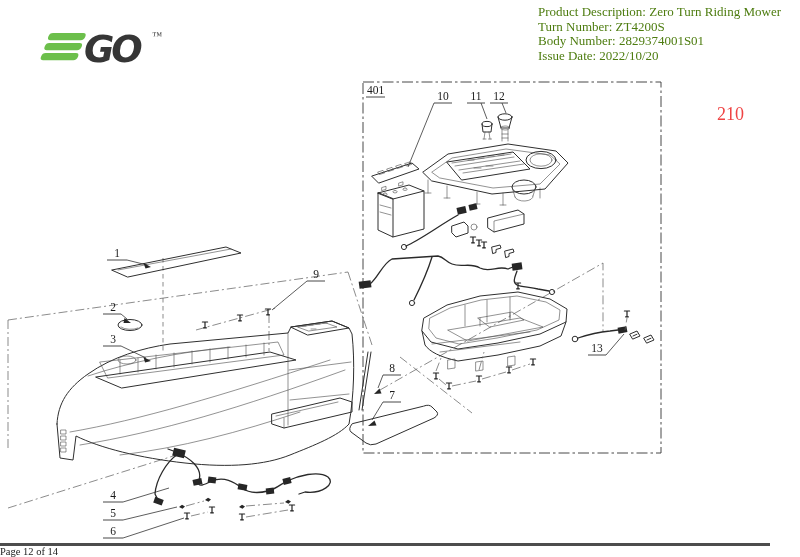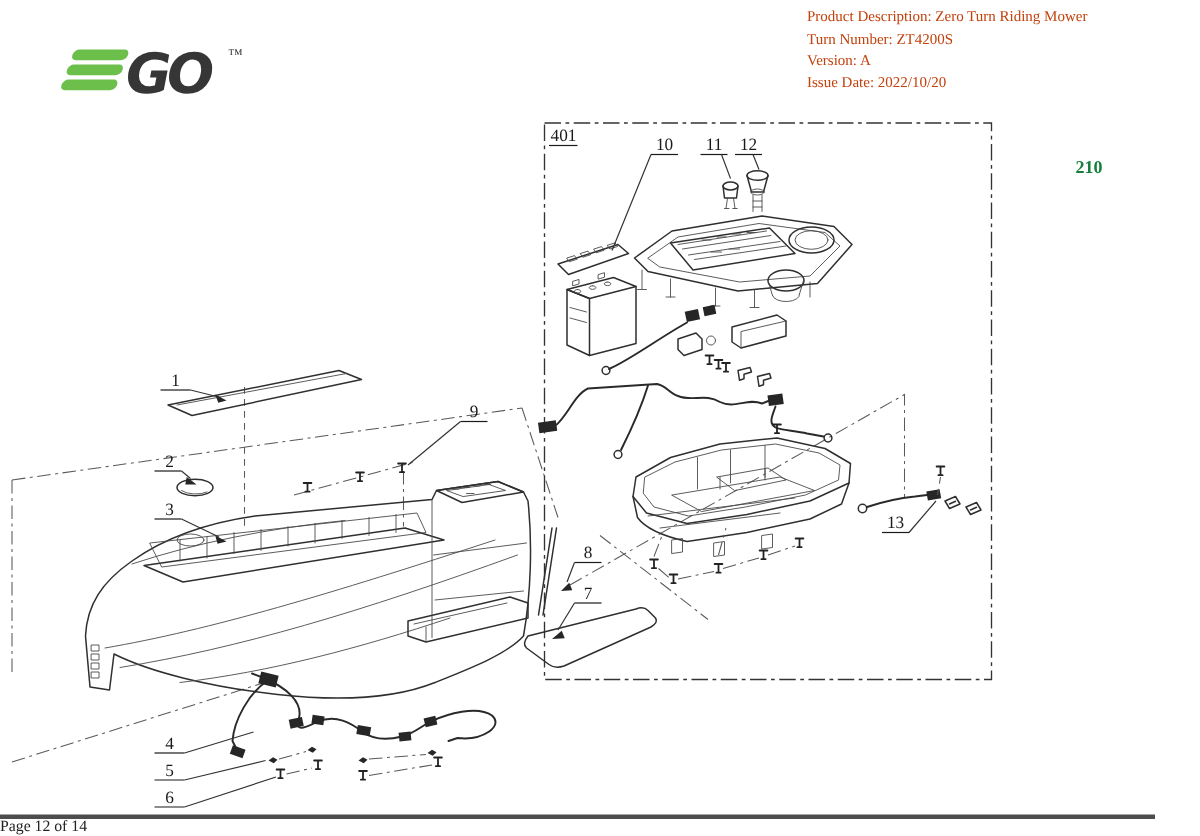--- a/index.html
+++ b/index.html
@@ -1,22 +1,22 @@
 <!DOCTYPE html>
 <html><head>
 <meta charset="utf-8">
 <style>
   html,body{margin:0;padding:0;}
   body{
     width:800px;height:557px;position:relative;background:#ffffff;
     font-family:"Liberation Serif",serif;overflow:hidden;
   }
   .abs{position:absolute;}
-  .info{left:538px;top:5px;font-size:10px;line-height:14.7px;color:#c2410c;white-space:nowrap;}
-  .fig-num{left:717px;top:104px;font-size:12px;color:#15803d;font-weight:bold;}
+  .info{left:538px;top:5px;font-size:13px;line-height:14.7px;color:#4d7c0f;white-space:nowrap;}
+  .fig-num{left:717px;top:104px;font-size:18px;color:#ef4444;}
   .footer-rule{left:0;top:543px;width:770px;height:2.6px;background:#4d4d4d;}
   .footer-text{left:0;top:546px;width:770px;font-size:10.5px;color:#222;}
   svg text{font-family:"Liberation Serif",serif;}
   .callout{font-size:11.5px;fill:#1a1a1a;}
   .boxlabel{font-size:11.5px;fill:#1a1a1a;}
   .oln{fill:none;stroke:#2f2f2f;stroke-width:1;stroke-linejoin:round;stroke-linecap:round;}
   .thin{fill:none;stroke:#4a4a4a;stroke-width:.6;stroke-linejoin:round;stroke-linecap:round;}
   .wire{fill:none;stroke:#2a2a2a;stroke-width:1.3;stroke-linejoin:round;stroke-linecap:round;}
   .phantom{fill:none;stroke:#5a5a5a;stroke-width:.7;stroke-dasharray:9 3 2 3;}
   .dash{fill:none;stroke:#5a5a5a;stroke-width:.7;stroke-dasharray:4.5 3.5;}
@@ -34,21 +34,21 @@
     <rect x="50" y="33" width="37" height="7.2" rx="3.4" fill="#6cbf4b"></rect>
     <rect x="50" y="43" width="37" height="7.2" rx="3.4" fill="#6cbf4b"></rect>
   </g>
   <text class="gotext" x="76" y="52" font-size="37" fill="#363636">GO</text>
   <text x="144" y="29" font-size="10" fill="#363636">™</text>
 </svg>
 
 <div class="abs info">
   <div>Product Description: Zero Turn Riding Mower</div>
   <div>Turn Number: ZT4200S</div>
-  <div>Version: A</div>
+  <div>Body Number: 2829374001S01</div>
   <div>Issue Date: 2022/10/20</div>
 </div>
 
 <div class="abs fig-num">210</div>
 
 <svg class="abs" style="left:0;top:0" width="800" height="557" viewBox="0 0 800 557">
 
   <defs>
     <g id="scr">
         <path d="M-2.6,0 h5.2 M0,0 v5.5 M-1.4,5.8 h2.8" fill="none" stroke="#222" stroke-width="1.2" stroke-linecap="round"></path>

